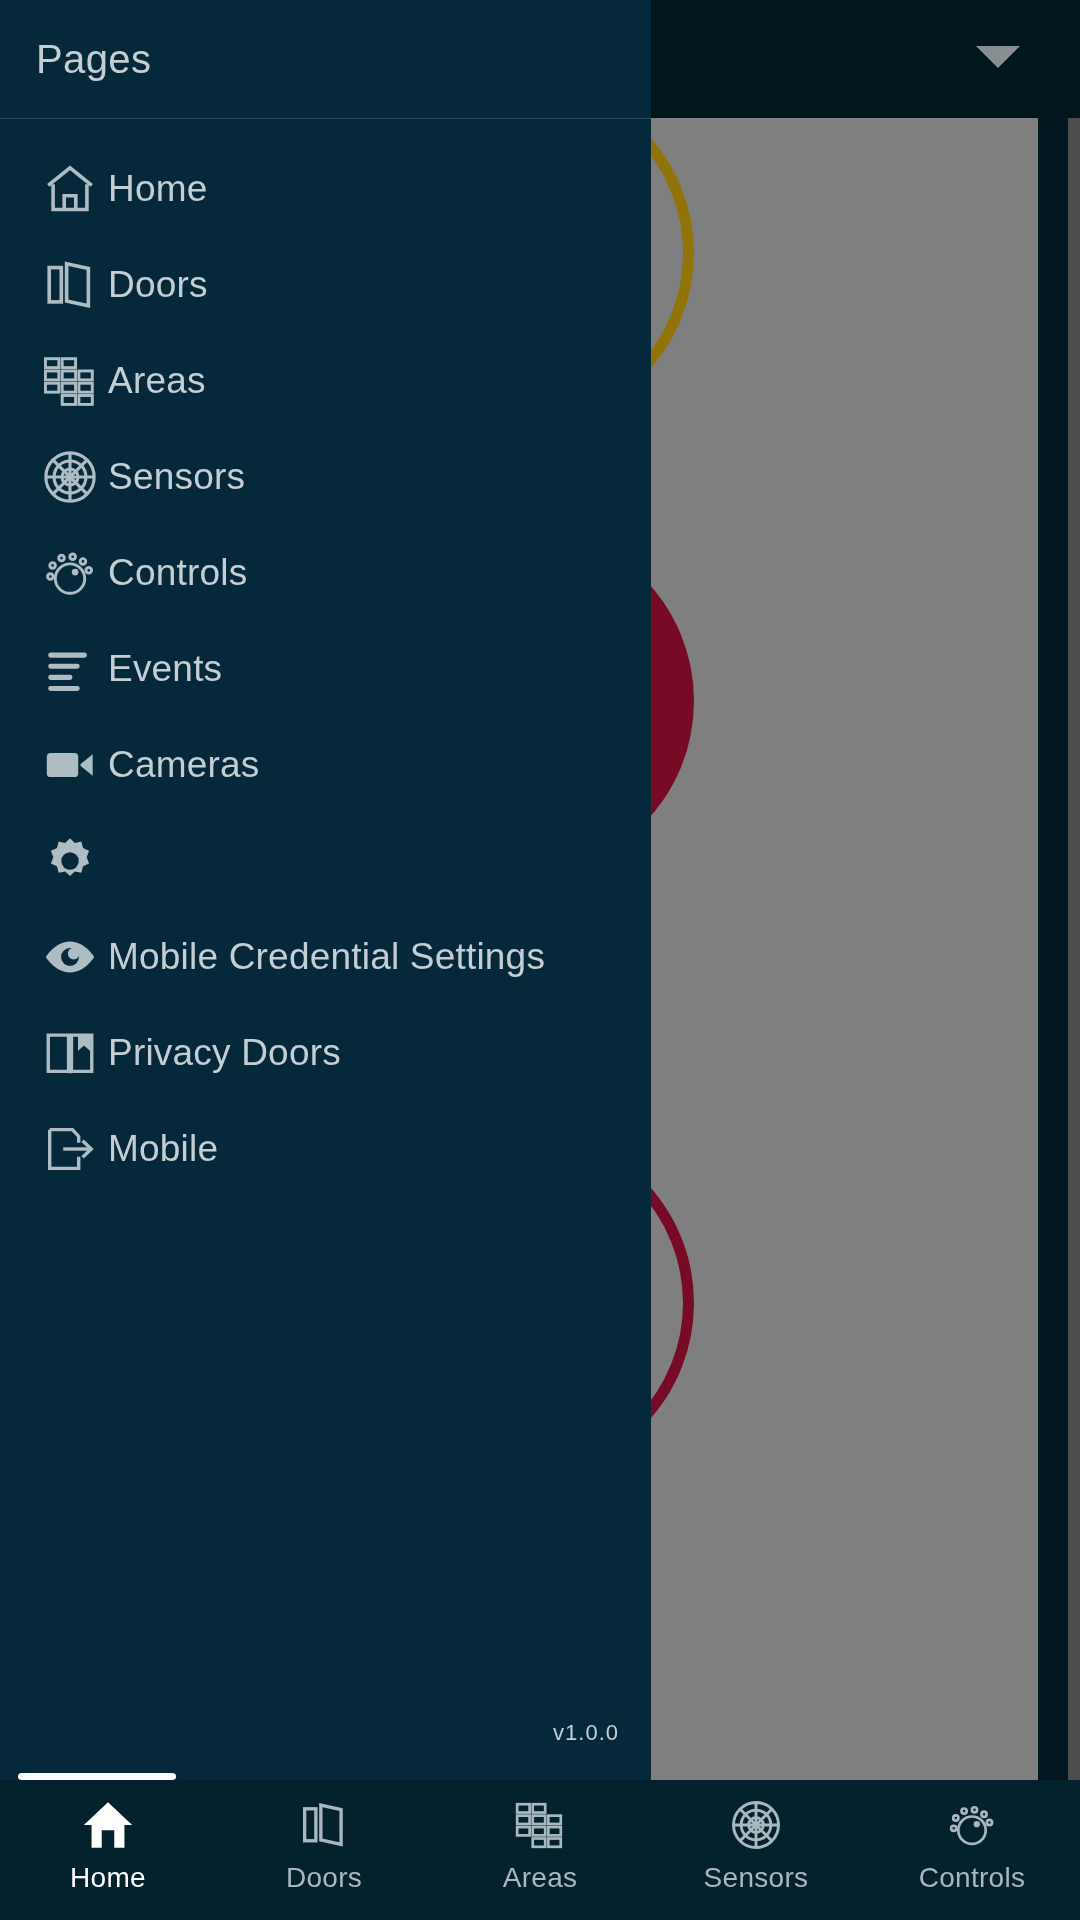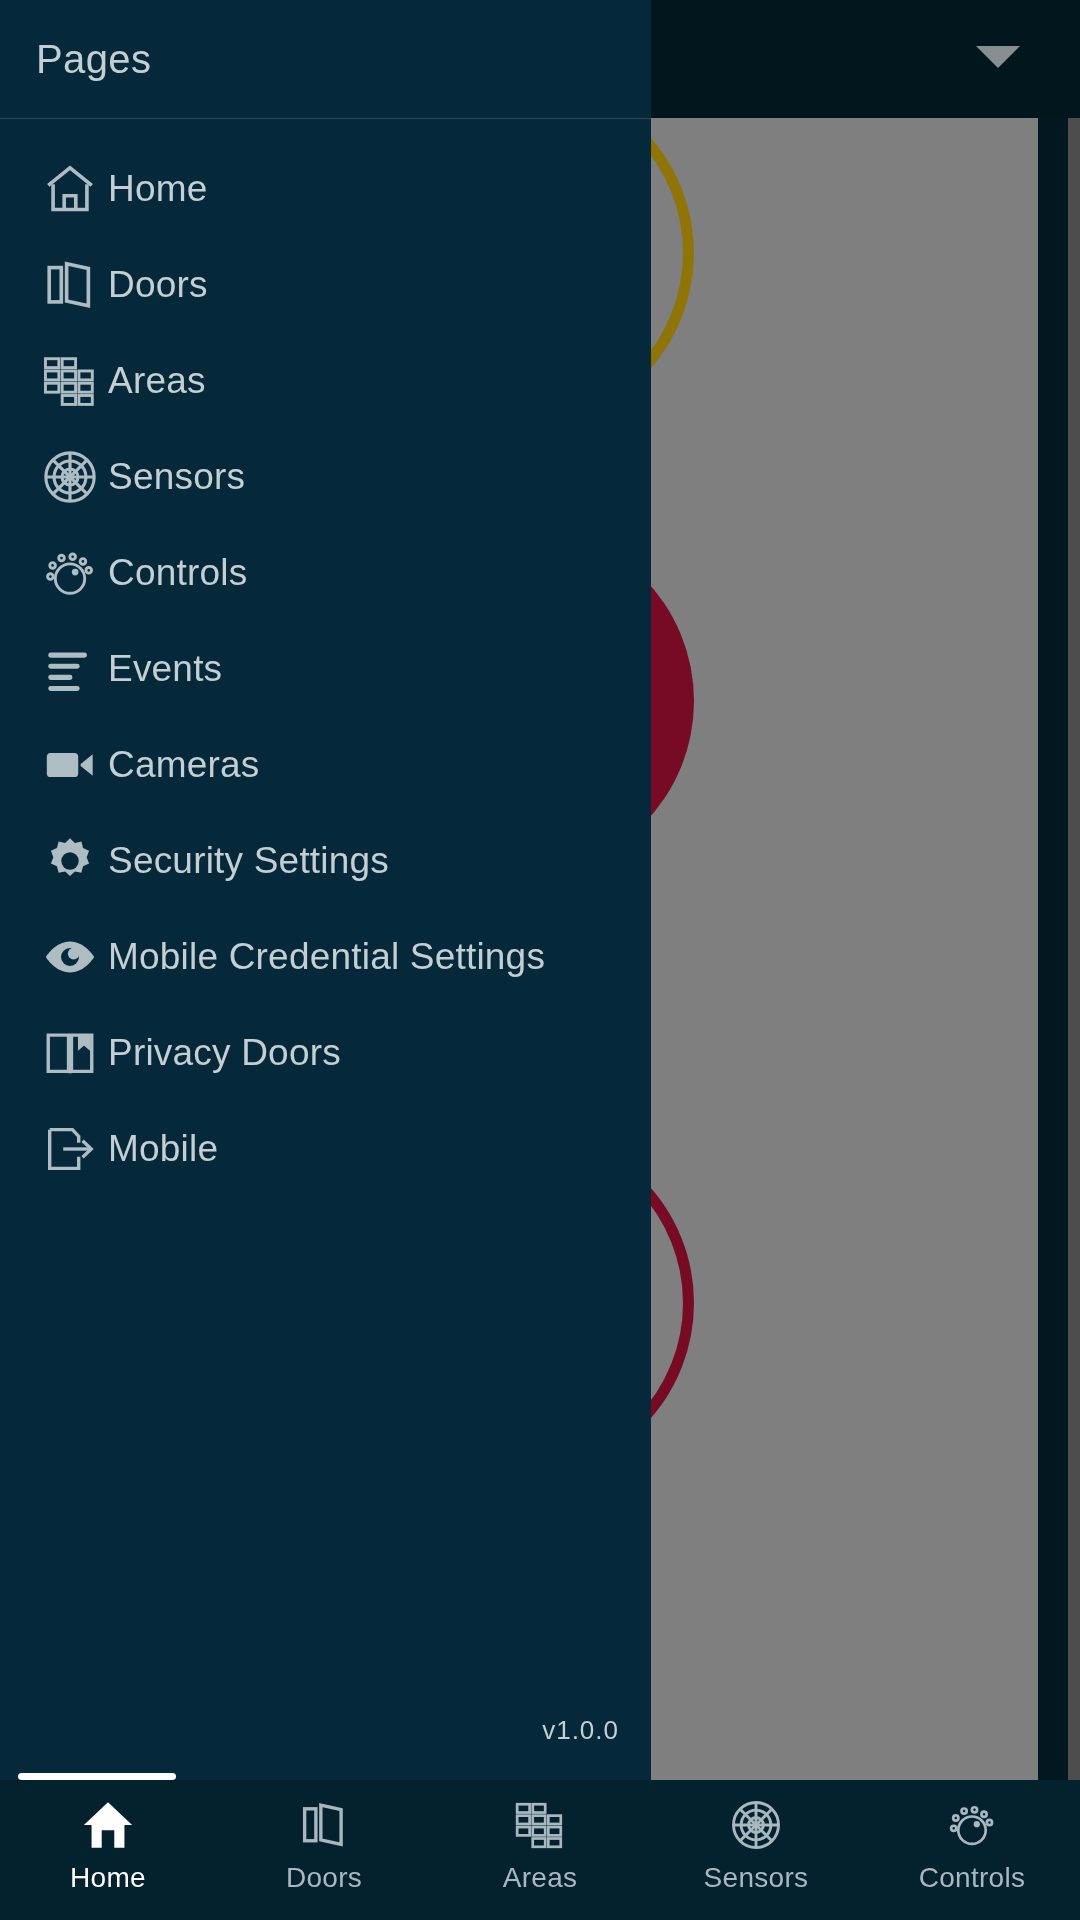--- a/index.html
+++ b/index.html
@@ -160,21 +160,21 @@
     font-size: 37px;
     color: #c5ced3;
     white-space: nowrap;
     letter-spacing: 0.2px;
   }
 
   .drawer-version {
     position: absolute;
     right: 32px;
     bottom: 34px;
-    font-size: 26px;
+    font-size: 22px;
     color: #c5ced3;
     letter-spacing: 1px;
   }
 
   .drawer-handle {
     position: absolute;
     left: 18px;
     bottom: 0;
     width: 158px;
     height: 7px;
@@ -381,21 +381,20 @@
         <span class="menu-label">Cameras</span>
       </div>
 
       <div class="menu-item">
         <span class="menu-icon">
           <svg width="58" height="58" viewBox="0 0 24 24" fill="currentColor">
             <path d="M12 2.6 l2 1.9 2.7-.6 .7 2.7 2.5 1.2-1 2.6 1 2.6-2.5 1.2-.7 2.7-2.7-.6-2 1.9-2-1.9-2.7 .6-.7-2.7-2.5-1.2 1-2.6-1-2.6 2.5-1.2 .7-2.7 2.7 .6z"></path>
             <circle cx="12" cy="12" r="3.6" fill="#05293a"></circle>
           </svg>
         </span>
-        <span class="menu-label">Security Settings</span>
       </div>
 
       <div class="menu-item">
         <span class="menu-icon">
           <svg width="58" height="58" viewBox="0 0 24 24" fill="currentColor">
             <path d="M12 5.6 C5.8 5.6 2 12 2 12 s3.8 6.4 10 6.4 S22 12 22 12 S18.2 5.6 12 5.6 Z"></path>
             <circle cx="12" cy="12" r="3.7" fill="#05293a"></circle>
             <circle cx="13.5" cy="10.6" r="2.4" fill="currentColor"></circle>
           </svg>
         </span>

